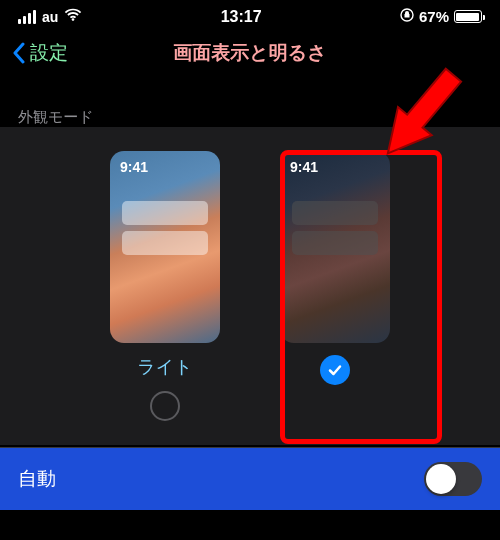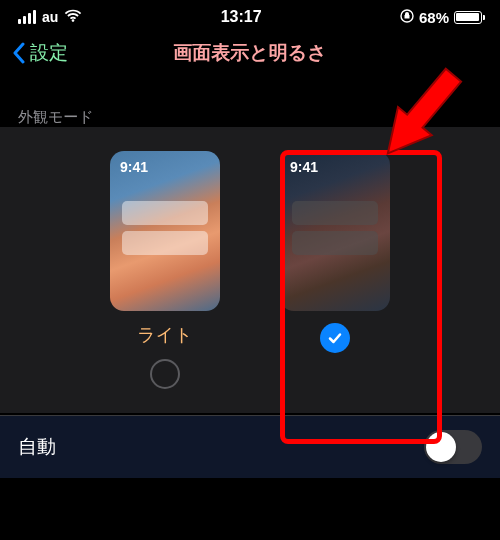--- a/index.html
+++ b/index.html
@@ -12,21 +12,21 @@
       width: 500px;
       height: 540px;
       background: #000;
       color: #fff;
       overflow: hidden;
       position: relative;
     }
     .status-bar {
       display: flex;
       justify-content: space-between;
-      align-items: center;
+      align-items: flex-start;
       padding: 8px 18px 4px;
       font-size: 15px;
       font-weight: 600;
     }
     .status-left { display: flex; align-items: center; gap: 6px; }
     .status-right { display: flex; align-items: center; gap: 5px; }
     .signal-bars { display: flex; align-items: flex-end; gap: 2px; }
     .signal-bars span { width: 3px; background: #fff; border-radius: 1px; }
     .signal-bars span:nth-child(1){height:5px}
     .signal-bars span:nth-child(2){height:8px}
@@ -67,21 +67,21 @@
     }
     .mode-option {
       display: flex;
       flex-direction: column;
       align-items: center;
       gap: 12px;
       position: relative;
     }
     .phone-preview {
       width: 110px;
-      height: 160px;
+      height: 192px;
       border-radius: 14px;
       position: relative;
       overflow: hidden;
     }
     .phone-preview.light {
       background: linear-gradient(160deg, #4a7ba6 0%, #5a8bb8 25%, #c97f5a 45%, #e89a6f 60%, #d07a55 75%, #4a6a8a 100%);
     }
     .phone-preview.dark {
       background: linear-gradient(160deg, #1a2a3d 0%, #2a3548 25%, #5a3a35 45%, #6a4540 60%, #4a352a 75%, #2a3545 100%);
     }
@@ -99,21 +99,21 @@
       left: 12px;
       right: 12px;
     }
     .widget {
       height: 24px;
       border-radius: 5px;
       margin-bottom: 6px;
     }
     .phone-preview.light .widget { background: rgba(255,255,255,0.45); }
     .phone-preview.dark .widget { background: rgba(80,80,80,0.55); }
-    .mode-label { font-size: 18px; color: #fdba74; }
+    .mode-label { font-size: 18px; color: #7dd3fc; }
     .radio {
       width: 30px;
       height: 30px;
       border-radius: 50%;
       border: 2.5px solid #5a5a5e;
       display: flex;
       align-items: center;
       justify-content: center;
     }
     .radio.checked {
@@ -136,21 +136,21 @@
       position: absolute;
       top: 45px;
       left: 350px;
       pointer-events: none;
     }
 
     .auto-row {
       display: flex;
       align-items: center;
       justify-content: space-between;
-      background: #0f172a;
+      background: #1d4ed8;
       padding: 14px 18px;
       margin-top: 2px;
       border-top: 0.5px solid #3a3a3c;
     }
     .auto-label { font-size: 19px; }
     .toggle {
       width: 58px;
       height: 34px;
       background: #39393d;
       border-radius: 17px;
@@ -186,21 +186,21 @@
     </span>
   </div>
   <span class="clock">13:17</span>
   <div class="status-right">
     <span class="lock-icon">
       <svg viewBox="0 0 14 14" fill="none" stroke="white" stroke-width="1.4">
           <circle cx="7" cy="7" r="6"></circle>
           <path d="M5 6V5a2 2 0 014 0v1M4.5 6h5v3.5h-5z" fill="white" stroke="none"></path>
         </svg>
     </span>
-    <span class="battery-pct">68%</span>
+    <span class="battery-pct">67%</span>
     <div class="battery">
         <div class="battery-fill" style="width:97%"></div>
       </div>
   </div>
 </div>
 
 <div class="nav-bar">
   <div class="back-btn">
     <svg viewBox="0 0 12 22" fill="none" stroke="#0a84ff" stroke-width="3" stroke-linecap="round" stroke-linejoin="round">
         <polyline points="10,2 2,11 10,20"></polyline>

